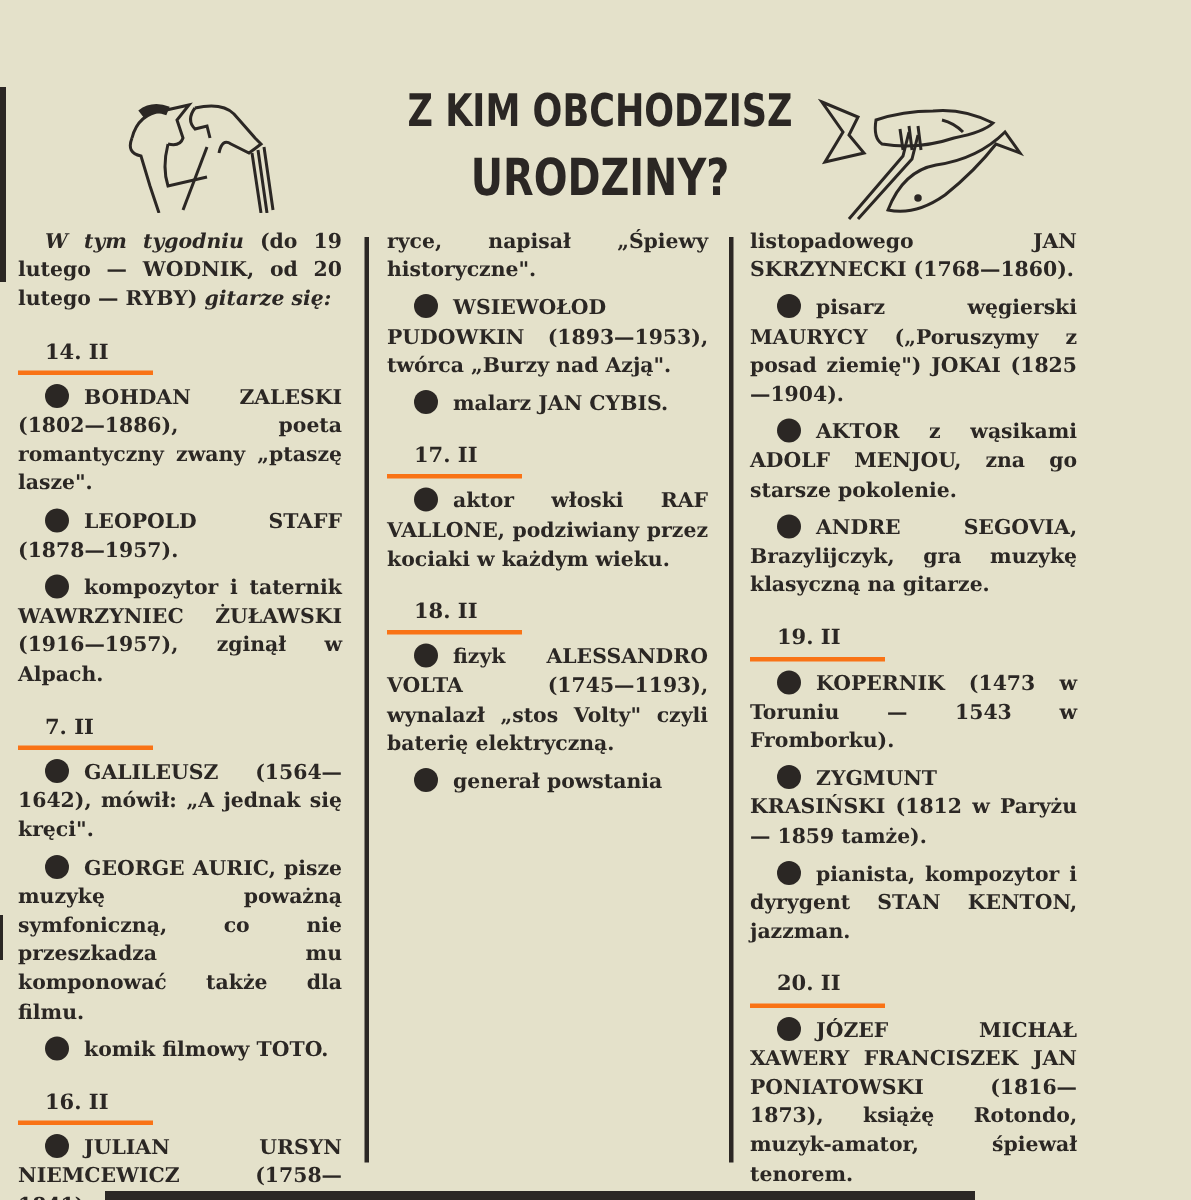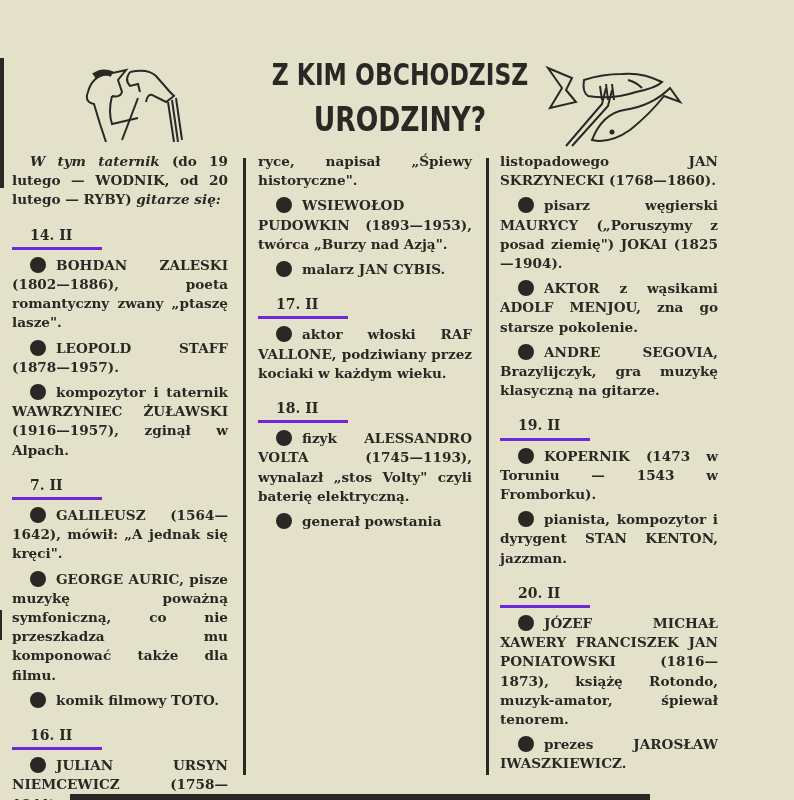--- a/index.html
+++ b/index.html
@@ -38,21 +38,21 @@
     .divider { position: absolute; width: 3px; background: #2b2724; }
     .div1 { left: 243px; top: 158px; height: 617px; }
     .div2 { left: 486px; top: 158px; height: 617px; }
 
     p { margin: 0 0 6px 0; text-align: justify; text-align-last: left; font-weight: bold; }
     .intro { font-weight: bold; }
     .intro em { font-style: italic; font-weight: bold; }
     .date-head {
       display: inline-block; font-weight: bold; font-size: 14px;
       padding: 0 2px 2px 18px; margin: 10px 0 6px 0;
-      border-bottom: 3px solid #6d28d9; width: 70px;
+      border-bottom: 3px solid #f97316; width: 70px;
     }
     .bullet {
       display: inline-block; width: 16px; height: 16px; border-radius: 50%;
       background: #2b2724; vertical-align: -3px; margin: 0 10px 0 18px;
     }
     .entry { margin-bottom: 6px; }
     .bottom-rule { position: absolute; left: 70px; top: 794px; width: 580px; height: 6px; background: #2b2724; }
   </style>
 </head>
 <body>
@@ -82,21 +82,21 @@
     <path d="M60 88 Q70 62 92 58 Q120 54 138 36 L148 50 L132 44 Q118 62 98 78 Q78 92 60 88 Z"></path>
     <circle cx="80" cy="80" r="1.5" fill="#2b2724"></circle>
   </svg>
 </div>
 
 <div class="divider div1"></div>
 <div class="divider div2"></div>
 
 <div class="col col1">
   <p class="intro">
-    <span style="display:inline-block;width:18px"></span><em>W tym taternik</em><span> (do 19 lutego — WODNIK, od 20 lutego — RYBY) </span><em>gitarze się:</em>
+    <span style="display:inline-block;width:18px"></span><em>W tym tygodniu</em><span> (do 19 lutego — WODNIK, od 20 lutego — RYBY) </span><em>gitarze się:</em>
   </p>
 
   <div class="date-head">14. II</div>
   <p class="entry"><span class="bullet"></span><span>BOHDAN ZALESKI (1802—1886), poeta romantyczny zwany „ptaszę lasze".</span></p>
   <p class="entry"><span class="bullet"></span><span>LEOPOLD STAFF (1878—1957).</span></p>
   <p class="entry"><span class="bullet"></span><span>kompozytor i taternik WAWRZYNIEC ŻUŁAWSKI (1916—1957), zginął w Alpach.</span></p>
 
   <div class="date-head">7. II</div>
   <p class="entry"><span class="bullet"></span><span>GALILEUSZ (1564—1642), mówił: „A jednak się kręci".</span></p>
   <p class="entry"><span class="bullet"></span><span>GEORGE AURIC, pisze muzykę poważną symfoniczną, co nie przeszkadza mu komponować także dla filmu.</span></p>
@@ -120,20 +120,21 @@
 </div>
 
 <div class="col col3">
   <p class="entry">listopadowego JAN SKRZYNECKI (1768—1860).</p>
   <p class="entry"><span class="bullet"></span><span>pisarz węgierski MAURYCY („Poruszymy z posad ziemię") JOKAI (1825—1904).</span></p>
   <p class="entry"><span class="bullet"></span><span>AKTOR z wąsikami ADOLF MENJOU, zna go starsze pokolenie.</span></p>
   <p class="entry"><span class="bullet"></span><span>ANDRE SEGOVIA, Brazylijczyk, gra muzykę klasyczną na gitarze.</span></p>
 
   <div class="date-head">19. II</div>
   <p class="entry"><span class="bullet"></span><span>KOPERNIK (1473 w Toruniu — 1543 w Fromborku).</span></p>
+  <p class="entry"><span class="bullet"></span><span>ZYGMUNT KRASIŃSKI (1812 w Paryżu — 1859 tamże).</span></p>
   <p class="entry"><span class="bullet"></span><span>pianista, kompozytor i dyrygent STAN KENTON, jazzman.</span></p>
 
   <div class="date-head">20. II</div>
   <p class="entry"><span class="bullet"></span><span>JÓZEF MICHAŁ XAWERY FRANCISZEK JAN PONIATOWSKI (1816—1873), książę Rotondo, muzyk-amator, śpiewał tenorem.</span></p>
   <p class="entry"><span class="bullet"></span><span>prezes JAROSŁAW IWASZKIEWICZ.</span></p>
 </div>
 
 <div class="bottom-rule"></div>
 
 </body></html>

